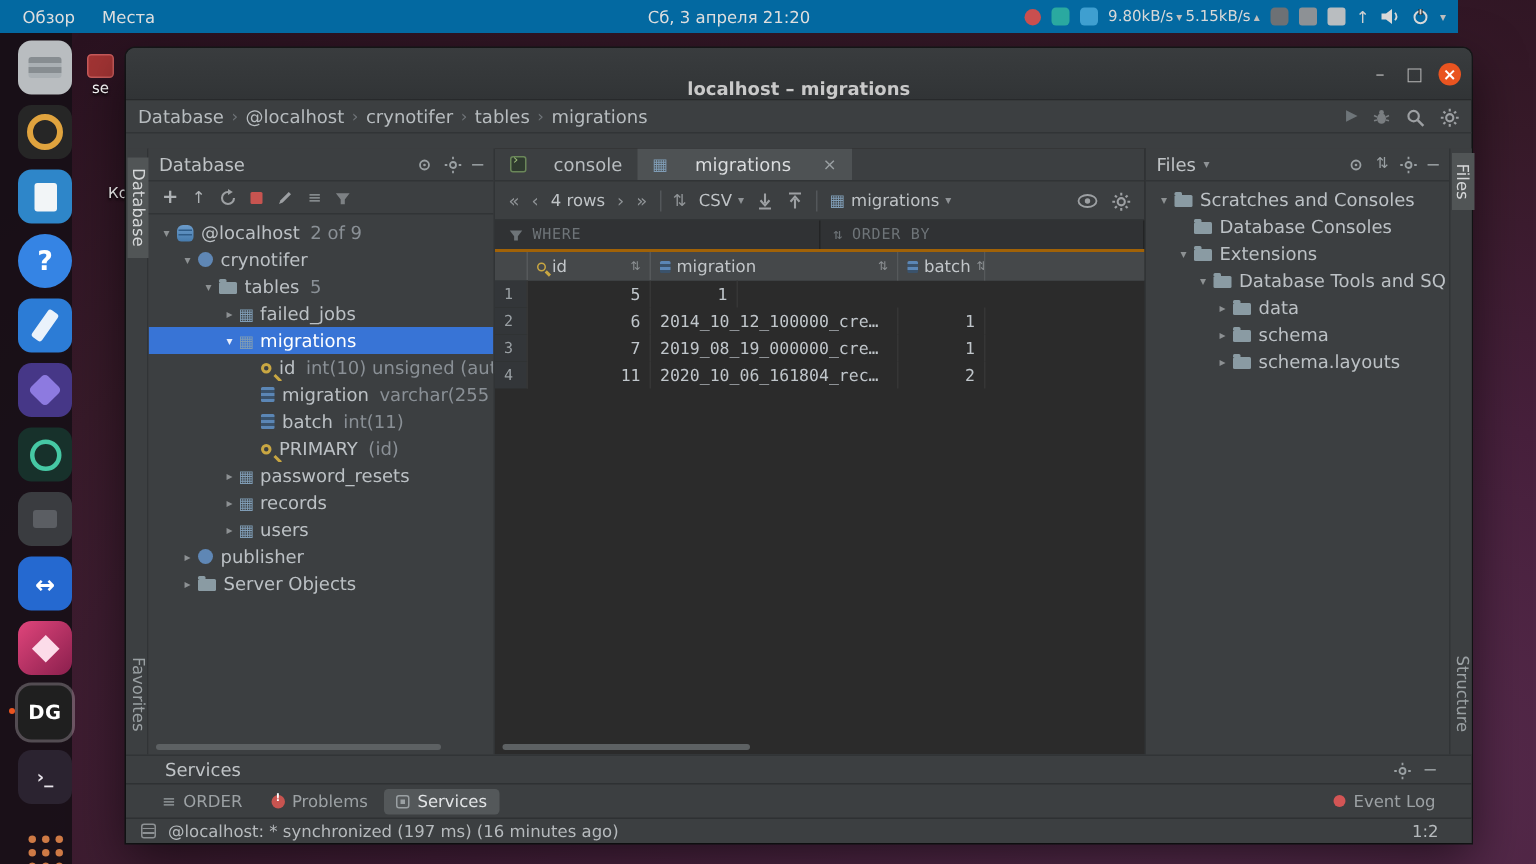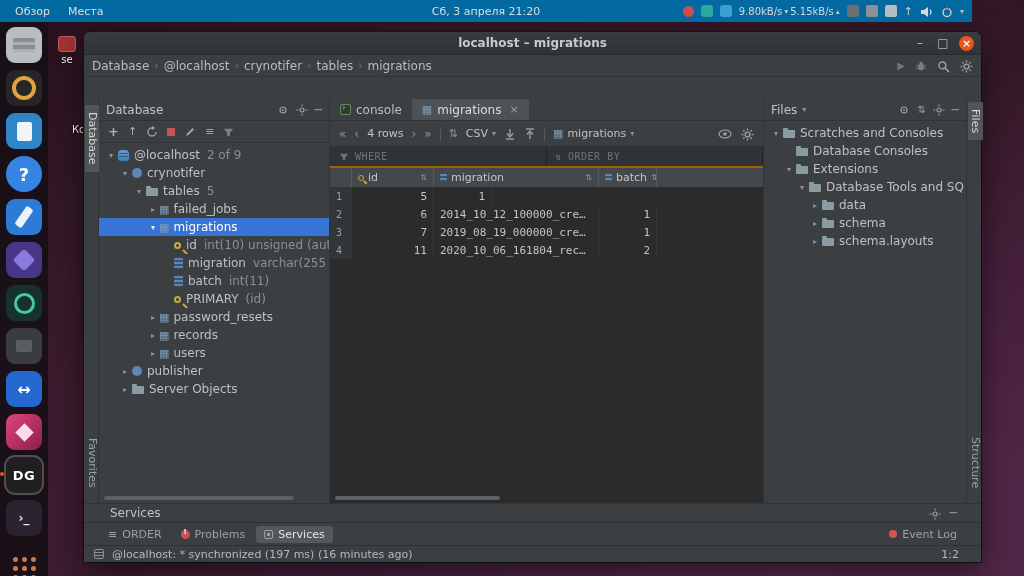--- a/index.html
+++ b/index.html
@@ -17,21 +17,21 @@
   .dgmini { width:13px; height:13px; background:#1f1f1f; border:1px solid #3c3c3c; border-radius:2px; display:inline-block;}
   .tb-center { position:absolute; left:50%; transform:translateX(-50%); height:100%; display:flex; align-items:center;}
   .tb-right { margin-left:auto; display:flex; align-items:center; gap:7px; height:100%; padding-right:2px;}
   .tray-sq { width:12px; height:12px; border-radius:3px; display:inline-block; }
   .tray-circ { width:11px; height:11px; border-radius:50%; display:inline-block; }
   .net { font-size:10px; color:#d8d8d8; display:flex; align-items:center; gap:2px;}
   .tiny { font-size:8px; color:#bdbdbd; }
   .trayglyph { font-size:11px; color:#d0d0d0; }
   
   .dock { position:absolute; left:0; top:22px; width:48px; height:554px; background:rgba(22,15,22,0.88);
-    display:flex; flex-direction:column; align-items:center; padding-top:5px; gap:7px; z-index:55;}
+    display:flex; flex-direction:column; align-items:flex-end; padding-top:5px; gap:7px; z-index:55;}
   .dock-item { width:36px; height:36px; border-radius:9px; position:relative; display:flex; align-items:center; justify-content:center; flex:none;}
   .dock-item.running::before { content:''; position:absolute; left:-6px; top:15px; width:4px; height:4px; border-radius:50%; background:#e9542033; background:#e95420;}
   .di-files { background:#b9bdc0; }
   .di-files::after { content:''; width:22px; height:14px; background:repeating-linear-gradient(#878d91 0 4px,#aab0b4 4px 7px); border-radius:2px;}
   .di-photos { background:#262626; }
   .di-photos::after { content:''; width:16px; height:16px; border-radius:50%; border:4px solid #e0a33e; }
   .di-writer { background:#2e86c9; }
   .di-writer::after { content:''; width:15px; height:19px; background:#f2f5f7; border-radius:2px;}
   .di-help { background:#3584e4; border-radius:50%; color:#fff; font-weight:bold; font-size:18px;}
   .di-help::after { content:'?'; }
@@ -55,22 +55,22 @@
   .di-grid { background:transparent; margin-bottom:4px;}
   .griddots { width:5px; height:5px; border-radius:50%; background:#cf7a45;
     box-shadow:9px 0 0 #cf7a45,18px 0 0 #cf7a45,0 9px 0 #cf7a45,9px 9px 0 #cf7a45,18px 9px 0 #cf7a45,0 18px 0 #cf7a45,9px 18px 0 #cf7a45,18px 18px 0 #cf7a45;
     position:relative; left:-9px; top:-9px;}
   
   .desk-ic { position:absolute; z-index:5; text-align:center; color:#fff; font-size:10px; text-shadow:0 1px 2px #000;}
   .desk-ic .dfile { width:18px; height:16px; background:#a23434; border-radius:3px; margin:0 auto 2px auto; border:1px solid #c85b5b;}
   
   .win { position:absolute; left:84px; top:32px; width:897px; height:530px; background:#3c3f41;
     border-radius:6px 6px 0 0; box-shadow:0 12px 34px rgba(0,0,0,0.55), 0 0 0 1px #17181a; z-index:20; font-size:12px;}
-  .titlebar { height:23px; background:linear-gradient(#393c3e,#313436); border-bottom:1px solid #27292b;
-    border-radius:6px 6px 0 0; display:flex; align-items:center; justify-content:center; position:relative;}
+  .titlebar { height:35px; background:linear-gradient(#393c3e,#313436); border-bottom:1px solid #27292b;
+    border-radius:6px 6px 0 0; display:flex; align-items:flex-end; justify-content:center; position:relative;}
   .title { font-size:12px; font-weight:bold; color:#c9c9c9; }
   .winbtns { position:absolute; right:7px; top:0; height:100%; display:flex; align-items:center; gap:9px;}
   .tbtn { color:#b4b4b4; font-size:12px; line-height:14px; width:14px; text-align:center; cursor:default;}
   .tbtn.close { width:15px; height:15px; border-radius:50%; background:#e95420; color:#fff; font-size:11px; line-height:15px; font-weight:bold;}
   .menubar { height:22px; display:flex; align-items:center; padding-left:5px; color:#bbb;}
   .menu-item { padding:2px 7px; border-radius:3px; cursor:default;}
   .wtoolbar { height:22px; display:flex; align-items:center; padding:0 8px; border-bottom:1px solid #313436;}
   .crumbs { display:flex; align-items:center; gap:5px; color:#b7bcbf;}
   .csep { color:#6f7478; font-size:11px;}
   .tool-right { margin-left:auto; display:flex; align-items:center; gap:10px;}
@@ -109,21 +109,21 @@
   .ic-key { width:7px; height:7px; border:2px solid #c9a742; border-radius:50%;}
   .ic-key::after { content:''; position:absolute; left:7px; top:5px; width:6px; height:2px; background:#c9a742; transform:rotate(45deg); transform-origin:left center;}
   .lbl { flex:none;}
   .sfx { color:#8a9096; margin-left:7px; overflow:hidden; flex-shrink:1;}
   .hthumb { position:absolute; bottom:3px; height:4px; background:#5d6163; border-radius:2px;}
   .hthumb.db { left:5px; width:190px;}
   .hthumb.ed { left:5px; width:165px;}
   
   .editor { width:434px; flex:none; display:flex; flex-direction:column; background:#2b2b2b; border-right:1px solid #313436; position:relative; overflow:hidden;}
   .etabs { height:22px; flex:none; background:#3c3f41; display:flex; border-bottom:1px solid #313436;}
-  .etab { display:flex; align-items:center; gap:5px; padding:0 10px; color:#b9bec1; cursor:default;}
+  .etab { display:flex; align-items:center; gap:18px; padding:0 10px; color:#b9bec1; cursor:default;}
   .etab.active { background:#4e5254; color:#dadcde;}
   .cic { width:11px; height:11px; background:#2f3b2f; border:1px solid #6a8759; border-radius:2px; position:relative;}
   .cic::before { content:'\203A'; position:absolute; left:1px; top:-3px; color:#9fc07c; font-size:9px;}
   .tclose { color:#9aa0a3; font-size:11px; margin-left:3px;}
   .gtool { height:26px; flex:none; background:#3c3f41; border-bottom:1px solid #313436; display:flex; align-items:center; gap:8px; padding:0 9px; color:#a7abae;}
   .navg { font-size:12px; color:#8f9396; cursor:default;}
   .navg.sort { font-size:11px;}
   .rows-label { color:#bfc3c6; font-size:11px;}
   .vsep { width:1px; height:14px; background:#53575a;}
   .csv, .tblsel { display:flex; align-items:center; gap:4px; color:#bfc3c6; font-size:11px;}

